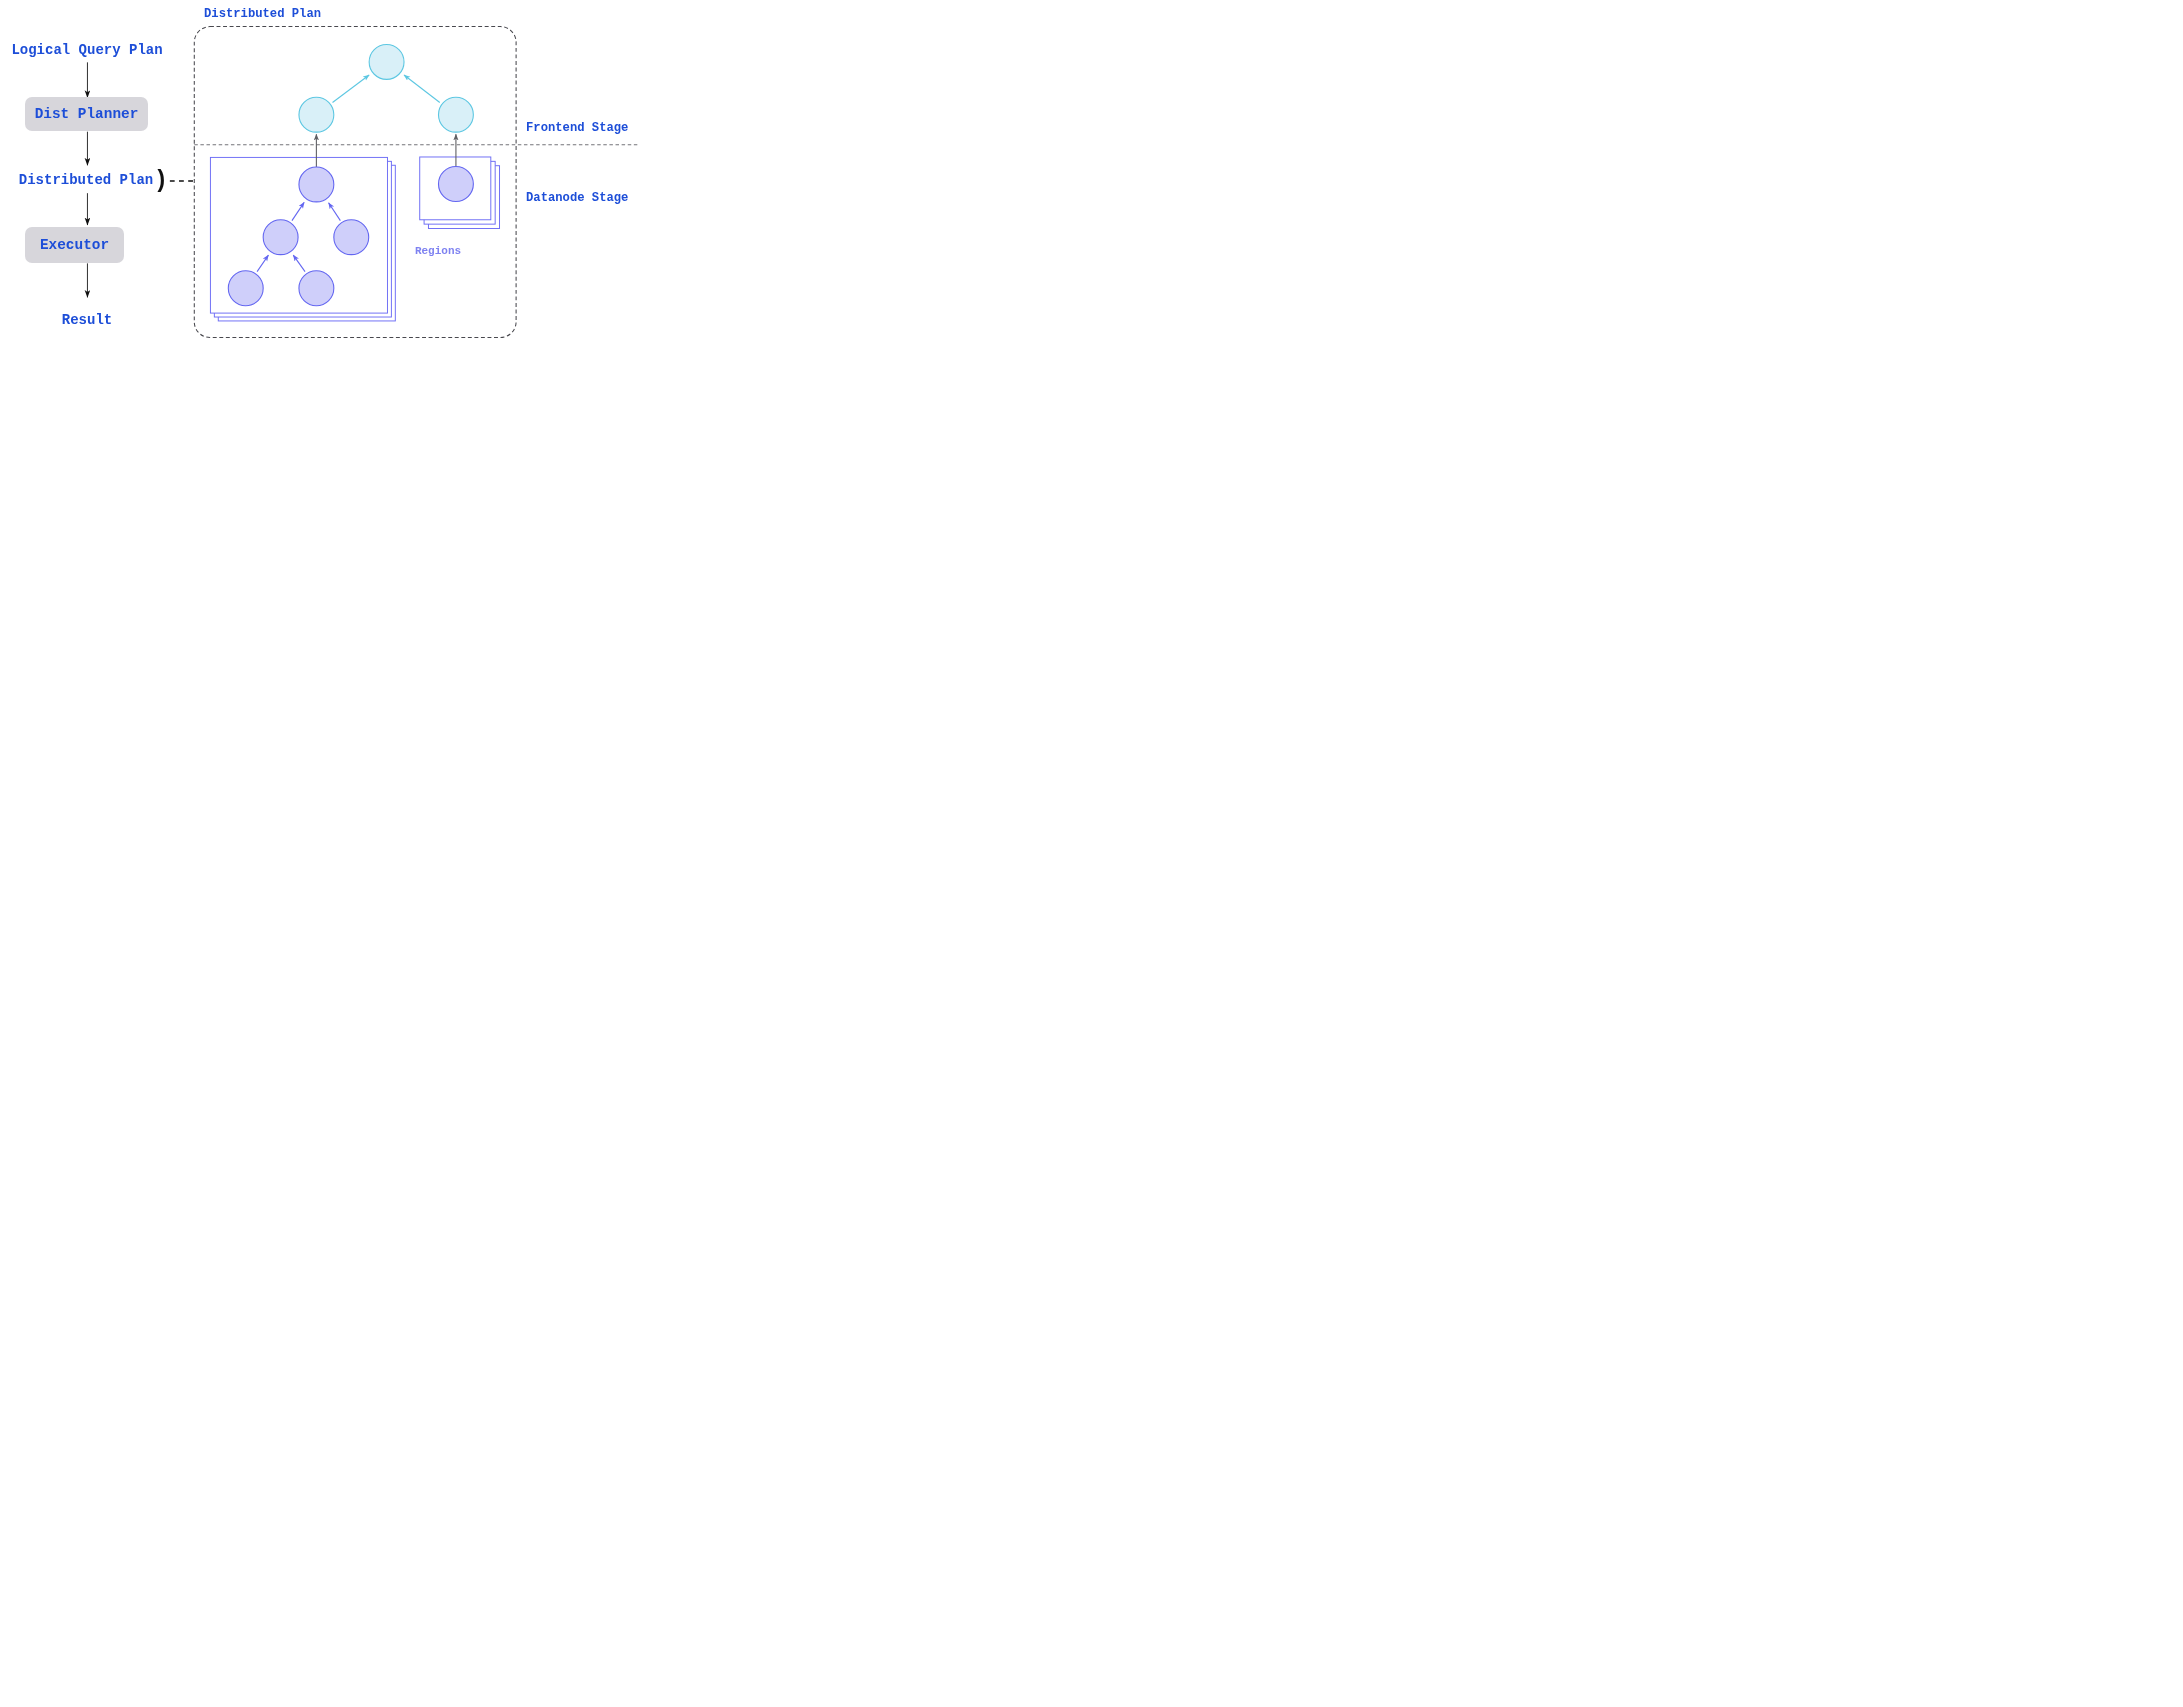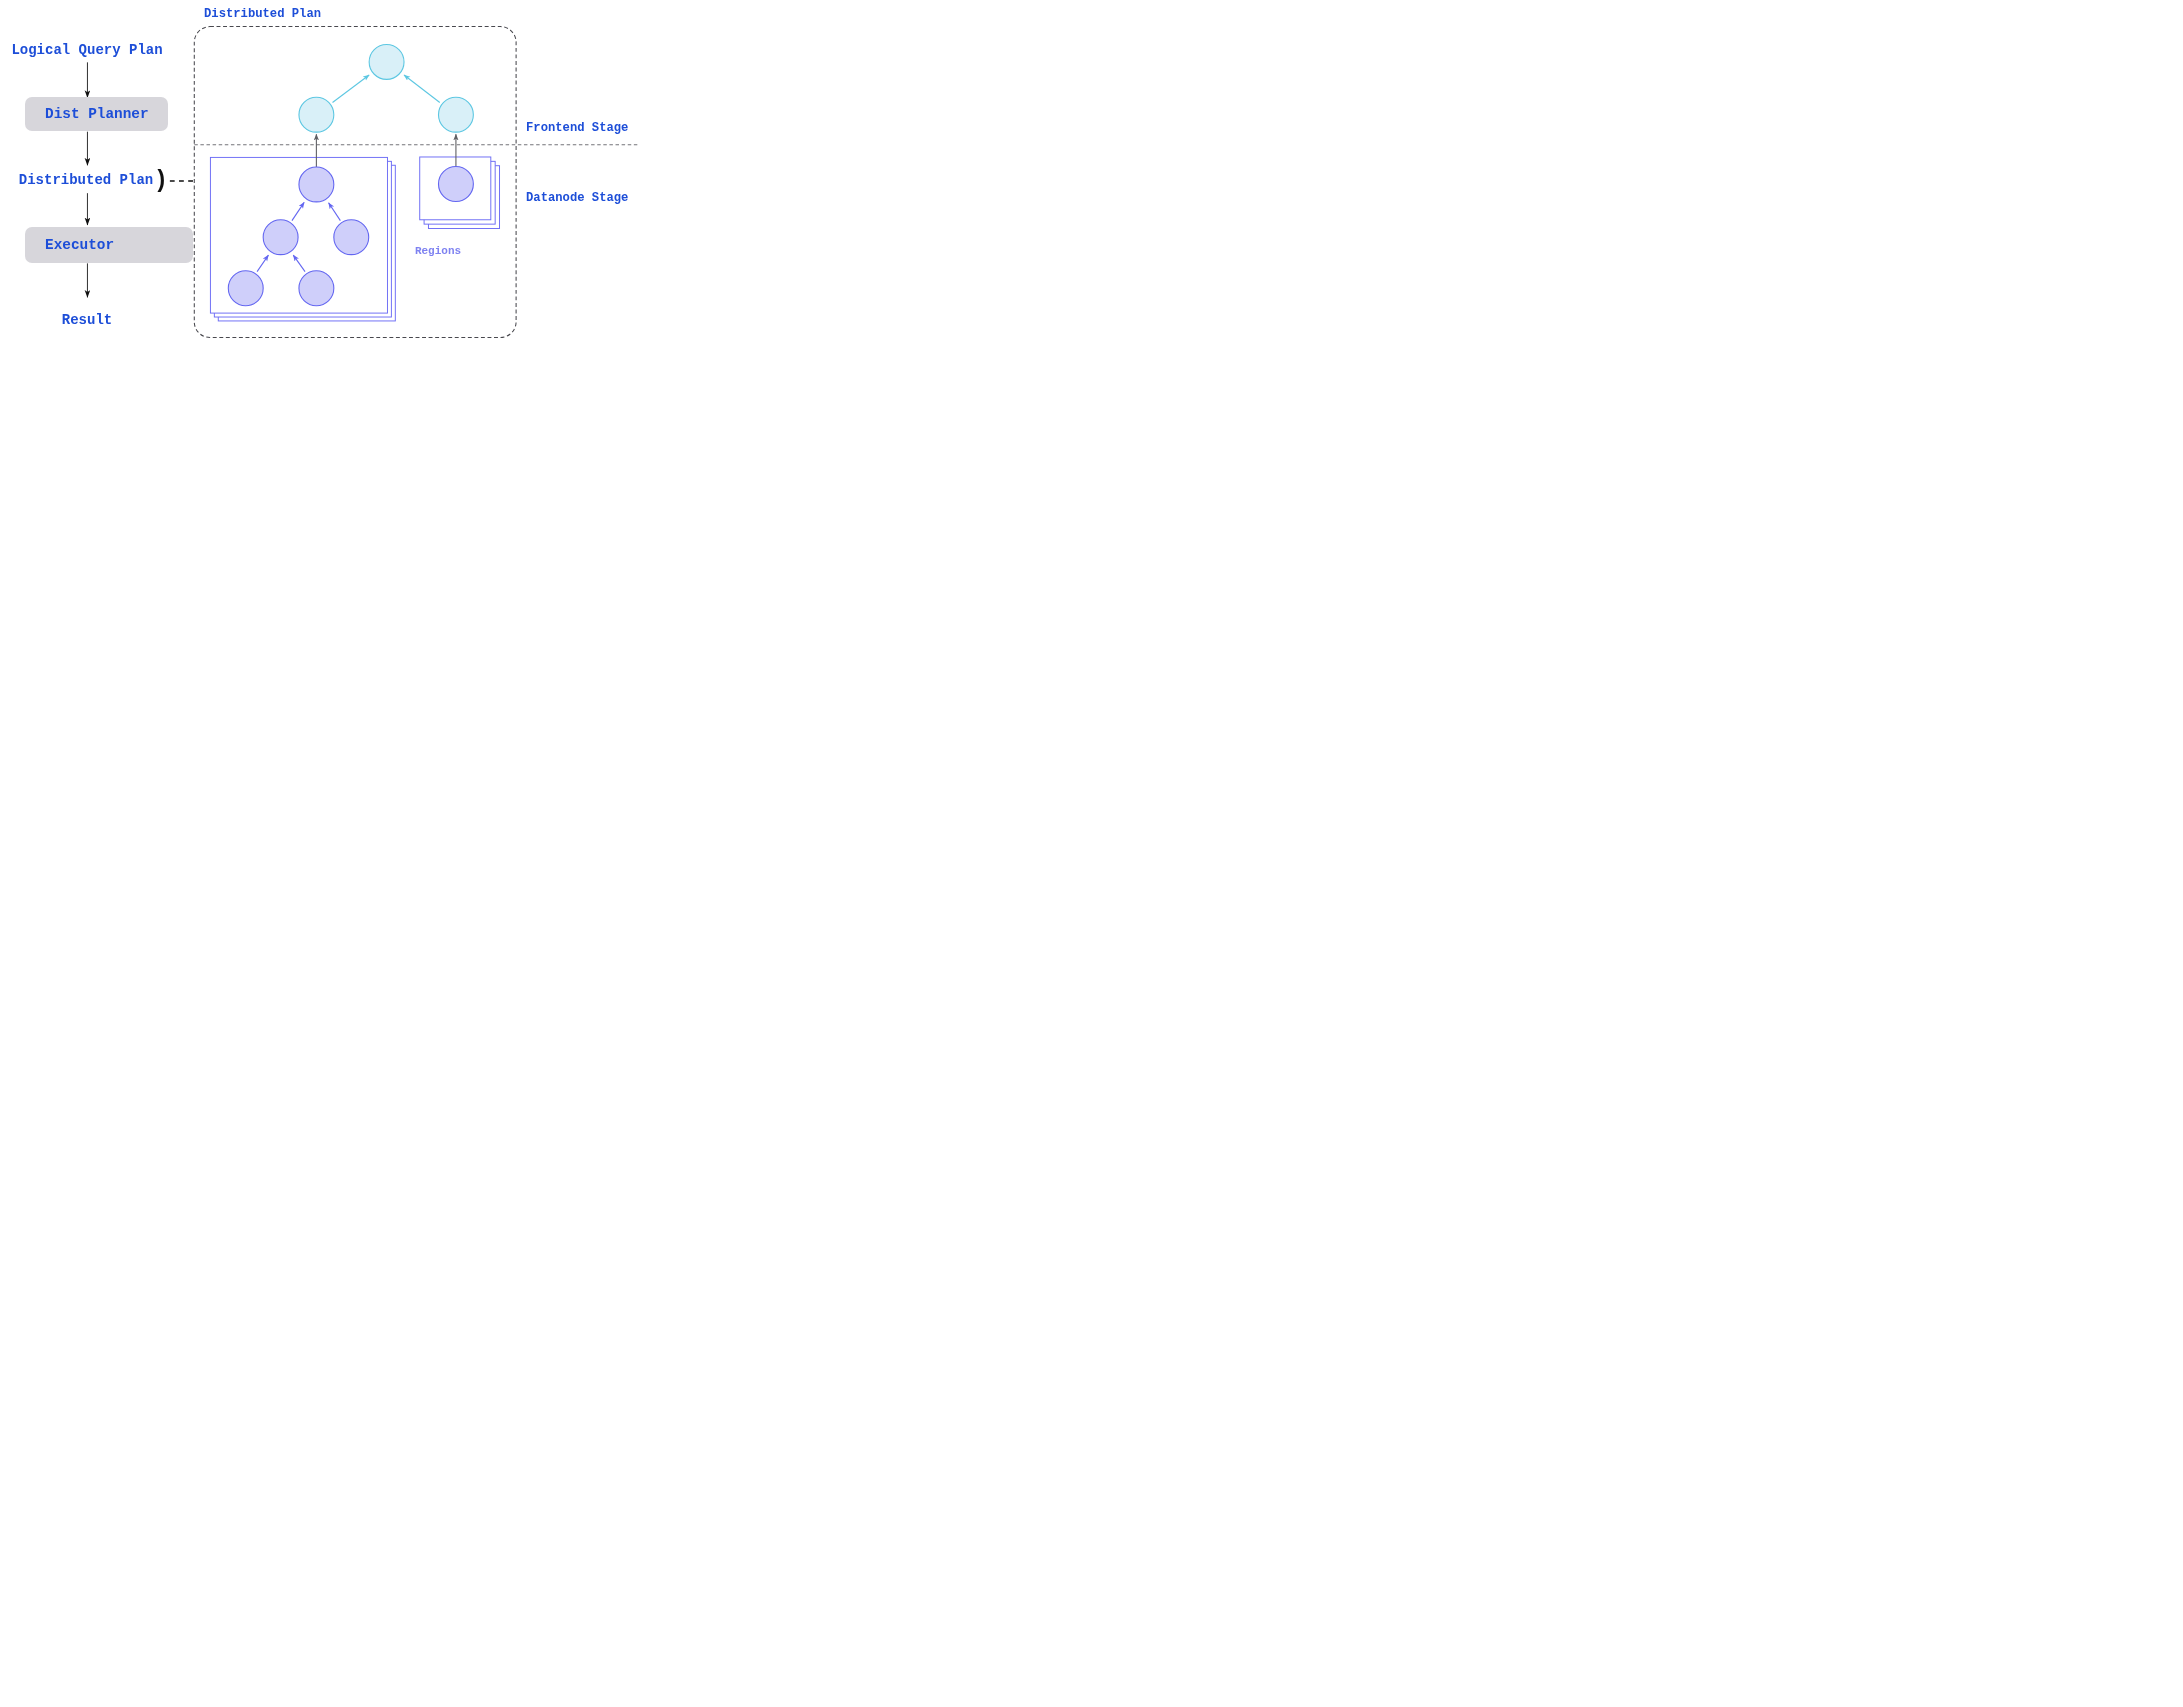--- a/index.html
+++ b/index.html
@@ -32,22 +32,21 @@
   .lbl.leftline { transform: translate(0, -50%); }
   .flow-label { font-size: 14px; }
   .stage-label { font-size: 12.2px; }
   .gray-box {
     position: absolute;
     z-index: 1;
     background: #d7d6db;
     border-radius: 7px;
     display: flex;
     align-items: center;
-    justify-content: flex-start;
-    padding-left: 20px;
+    justify-content: center;
   }
   .gray-box .lbl { position: static; font-size: 14.4px; }
   .brace {
     position: absolute;
     z-index: 2;
     font-size: 23px;
     font-weight: 700;
     color: #101010;
     transform: translate(-50%, -50%);
     line-height: 1;
@@ -126,21 +125,21 @@
   <div class="lbl centered flow-label" style="left:87px; top:50px;">Logical Query Plan</div>
 
   <div class="gray-box" style="left:25px; top:97px; width:123px; height:34px;">
     <span class="lbl">Dist Planner</span>
   </div>
 
   <div class="lbl centered flow-label" style="left:86px; top:180px;">Distributed Plan</div>
 
   <div class="brace" style="left:161px; top:181px;">)</div>
 
-  <div class="gray-box" style="left:25px; top:227px; width:148px; height:36px;">
+  <div class="gray-box" style="left:25px; top:227px; width:99px; height:36px;">
     <span class="lbl">Executor</span>
   </div>
 
   <div class="lbl centered flow-label" style="left:87px; top:320px;">Result</div>
 
   <div class="lbl leftline stage-label" style="left:204px; top:13.5px;">Distributed Plan</div>
 
   <div class="lbl leftline stage-label" style="left:526px; top:128px;">Frontend Stage</div>
 
   <div class="lbl leftline stage-label" style="left:526px; top:164px;margin-top:34px;">Datanode Stage</div>

